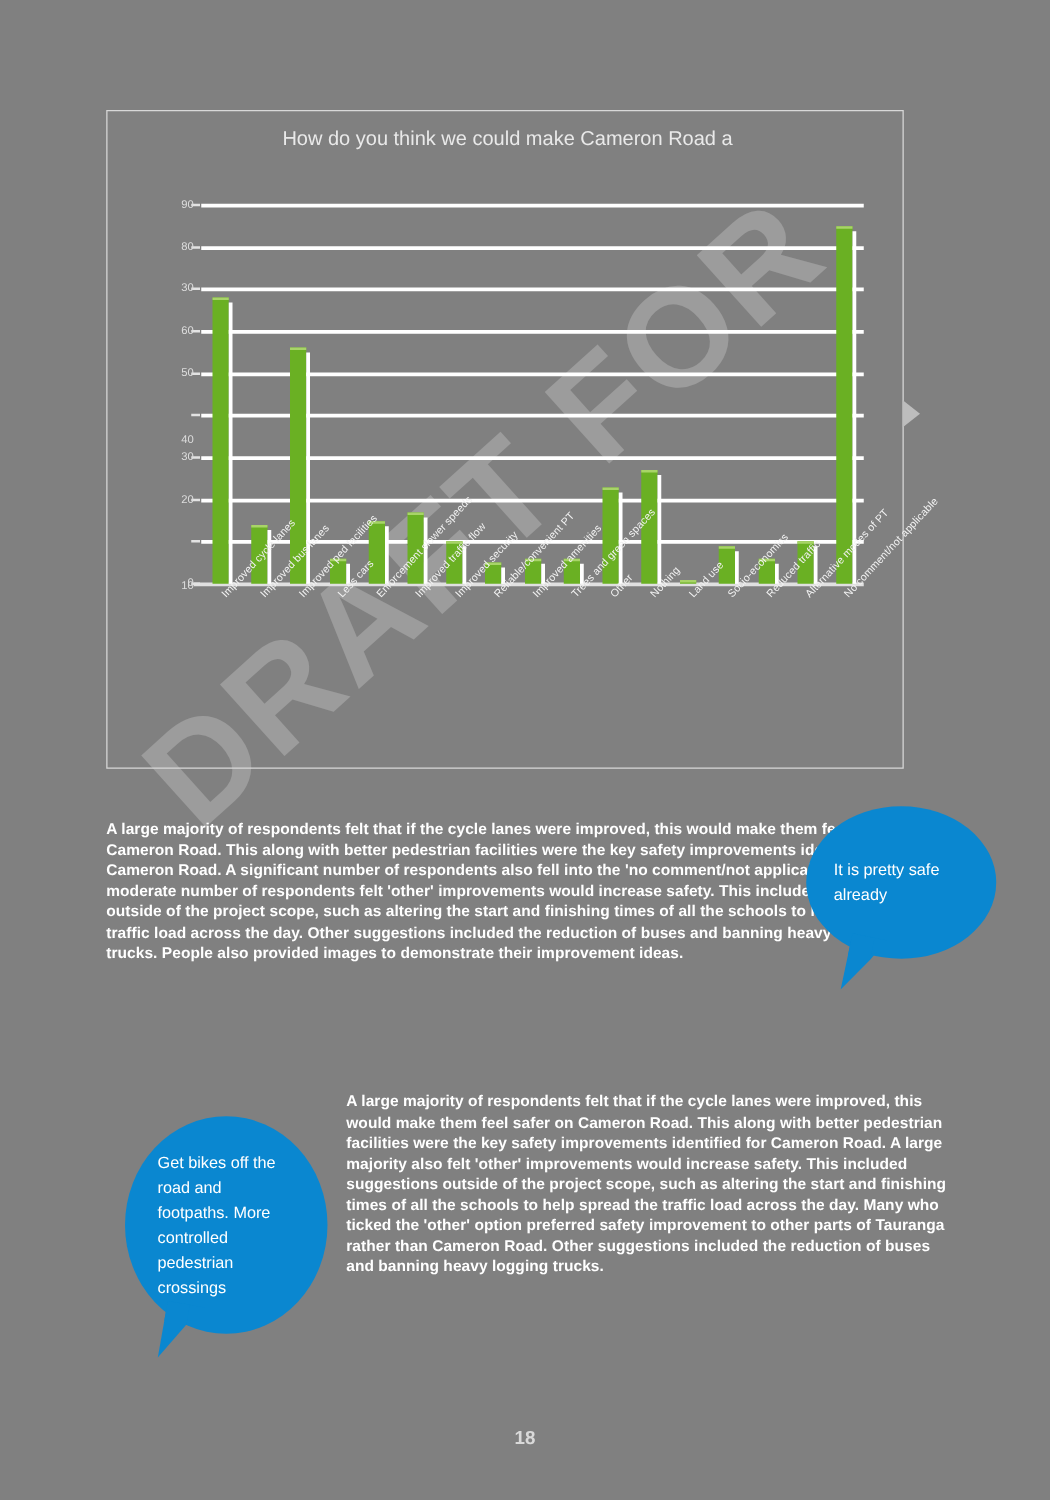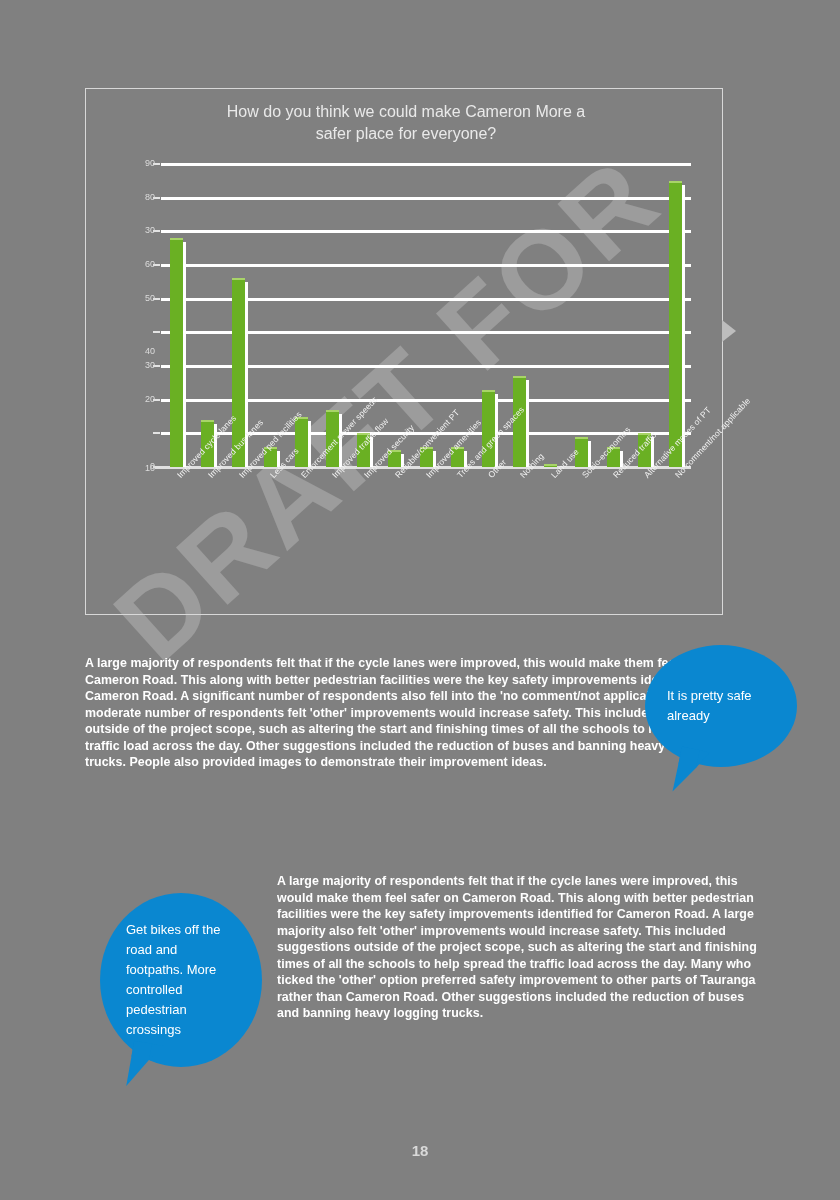--- a/index.html
+++ b/index.html
@@ -229,22 +229,21 @@
 </head>
 <body>
 
 <div id="page">
 
   <div class="watermark">DRAFT FOR</div>
 
   <div id="chart-panel">
 
     <div id="chart-title">
-      <div>How do you think we could  make Cameron  More a</div>
-      <div>safer place  for everyone?</div>
+      <div>How do you think we could  make Cameron  Road a</div>
     </div>
 
     <div id="plot">
         <div class="axisline" style="top: 302px;"></div>
         <div class="ytick-dash" style="top: 302px;"></div>
         <div class="ytick" style="top: 303px;">0</div>
         <div class="gridline" style="top: 268.333px;"></div>
         <div class="ytick-dash" style="top: 268.333px;"></div>
         <div class="ytick" style="top: 269.333px; margin-top: 36px;">10</div>
         <div class="gridline" style="top: 234.667px;"></div>

